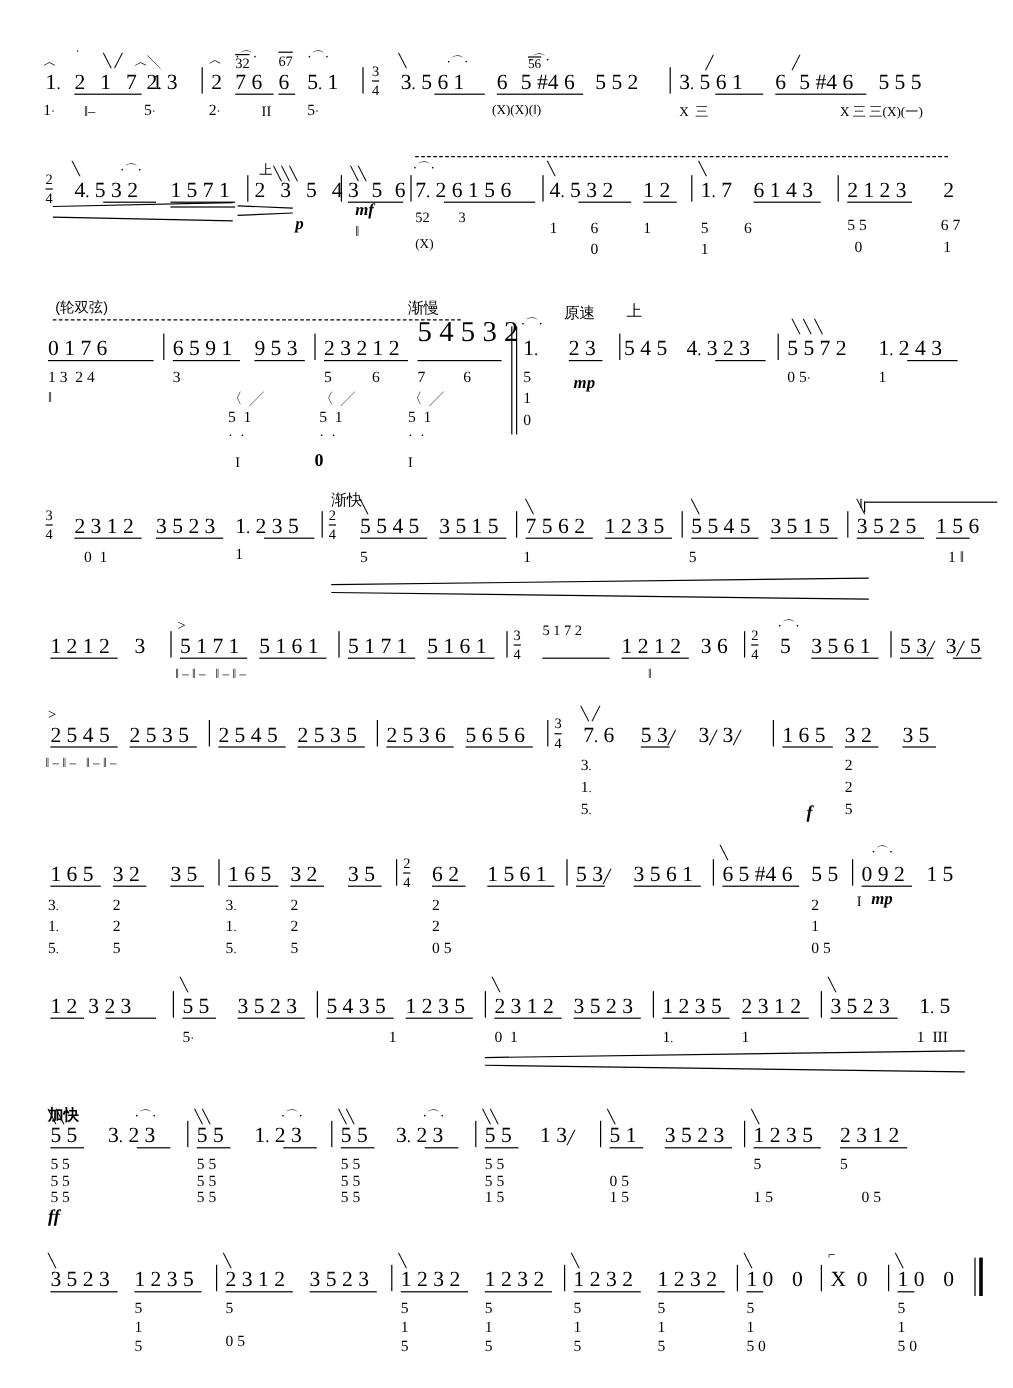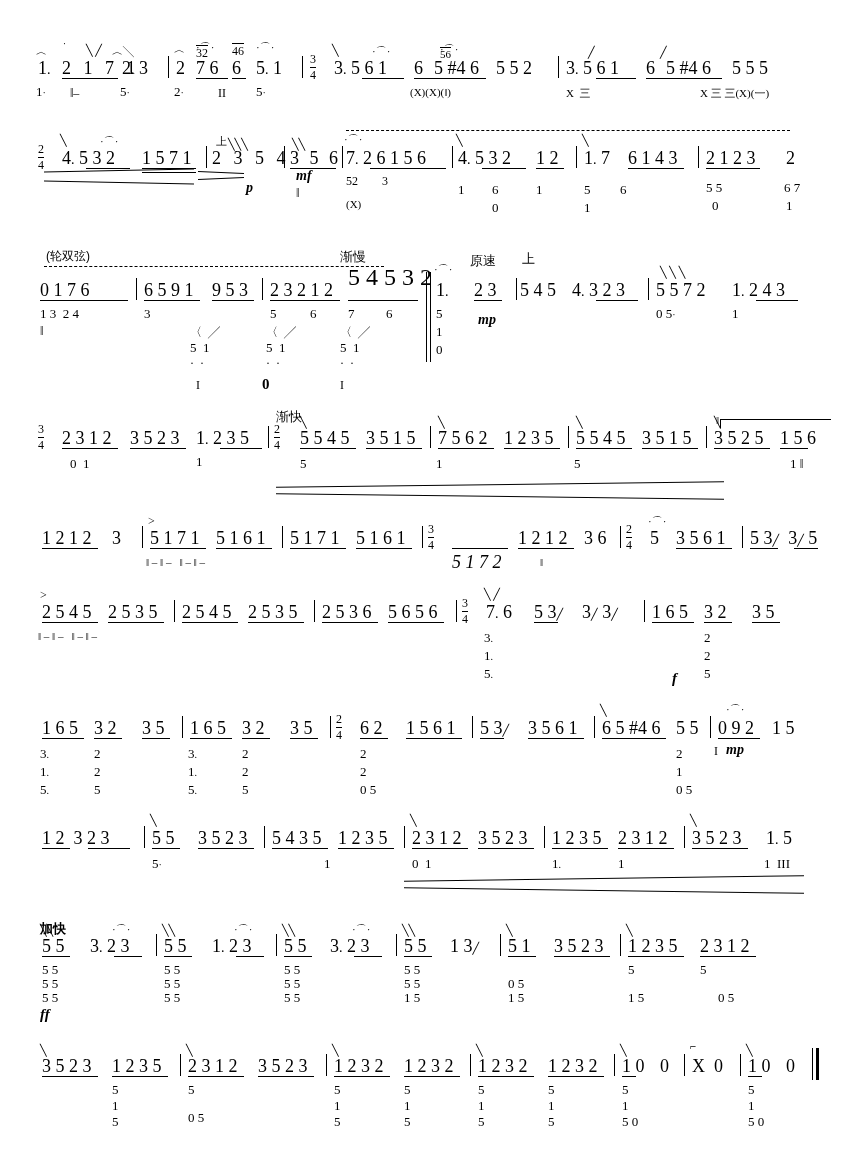--- a/index.html
+++ b/index.html
@@ -38,21 +38,21 @@
   <div class="t" style="left:70px;top:86px;font-size:12px;">ǁ–</div>
   <div class="t" style="left:120px;top:84px;font-size:13px;">5<span style="font-size:10px">·</span></div>
   <div class="vline" style="left:168px;top:56px;height:22px;"></div>
 
   <div class="t" style="left:176px;top:58px;font-size:18px;">2</div>
   <div class="t" style="left:174px;top:42px;font-size:11px;">︿</div>
   <div class="t" style="left:196px;top:40px;font-size:11px;">·⌒·</div>
   <div class="t" style="left:196px;top:46px;font-size:12px;text-decoration:overline;">32</div>
   <div class="t" style="left:196px;top:58px;font-size:18px;">7 6</div>
   <div class="tl" style="left:196px;top:78px;width:32px;height:1px;"></div>
-  <div class="t" style="left:232px;top:44px;font-size:12px;text-decoration:overline;">46</div>
+  <div class="t" style="left:232px;top:44px;font-size:12px;text-decoration:overline;">67</div>
   <div class="t" style="left:232px;top:58px;font-size:18px;">6</div>
   <div class="tl" style="left:232px;top:78px;width:14px;height:1px;"></div>
   <div class="t" style="left:256px;top:40px;font-size:11px;">·⌒·</div>
   <div class="t" style="left:256px;top:58px;font-size:18px;">5<span style="font-size:14px">.</span> 1</div>
   <div class="t" style="left:174px;top:84px;font-size:13px;">2<span style="font-size:10px">·</span></div>
   <div class="t" style="left:218px;top:86px;font-size:12px;">II</div>
   <div class="t" style="left:256px;top:84px;font-size:13px;">5<span style="font-size:10px">·</span></div>
   <div class="vline" style="left:302px;top:56px;height:22px;"></div>
 
   <div class="t" style="left:310px;top:52px;font-size:12px;text-align:center;"><span style="display:inline-block;border-bottom:1px solid #000;">3</span><br>4</div>
@@ -283,21 +283,21 @@
   <div class="t" style="left:146px;top:556px;font-size:11px;">ǁ – ǁ –   ǁ – ǁ –</div>
   <div class="vline" style="left:282px;top:526px;height:22px;"></div>
 
   <div class="t" style="left:290px;top:528px;font-size:18px;">5 1 7 1</div>
   <div class="tl" style="left:290px;top:548px;width:56px;height:1px;"></div>
   <div class="t" style="left:356px;top:528px;font-size:18px;">5 1 6 1</div>
   <div class="tl" style="left:356px;top:548px;width:56px;height:1px;"></div>
   <div class="vline" style="left:422px;top:526px;height:22px;"></div>
 
   <div class="t" style="left:428px;top:522px;font-size:12px;text-align:center;"><span style="display:inline-block;border-bottom:1px solid #000;">3</span><br>4</div>
-  <div class="t" style="left:452px;top:552px;font-size:18px;font-style:italic;">5 1 7 2</div>
+  <div class="t" style="left:452px;top:518px;font-size:12px;">5 1 7 2</div>
   <div class="tl" style="left:452px;top:548px;width:56px;height:1px;"></div>
   <div class="t" style="left:518px;top:528px;font-size:18px;">1 2 1 2</div>
   <div class="tl" style="left:518px;top:548px;width:56px;height:1px;"></div>
   <div class="t" style="left:584px;top:528px;font-size:18px;">3 6</div>
   <div class="t" style="left:540px;top:556px;font-size:11px;">ǁ</div>
   <div class="vline" style="left:620px;top:526px;height:22px;"></div>
 
   <div class="t" style="left:626px;top:522px;font-size:12px;text-align:center;"><span style="display:inline-block;border-bottom:1px solid #000;">2</span><br>4</div>
   <div class="t" style="left:650px;top:528px;font-size:18px;">5</div>
   <div class="t" style="left:648px;top:514px;font-size:11px;">·⌒·</div>

